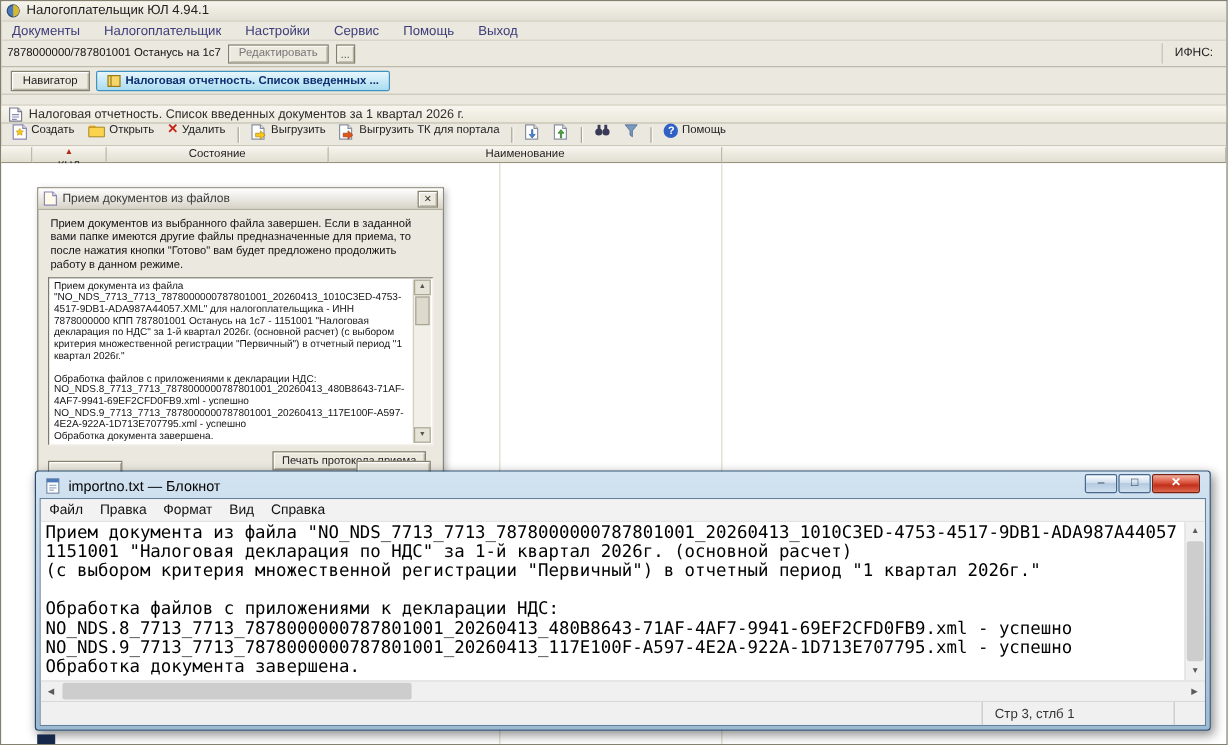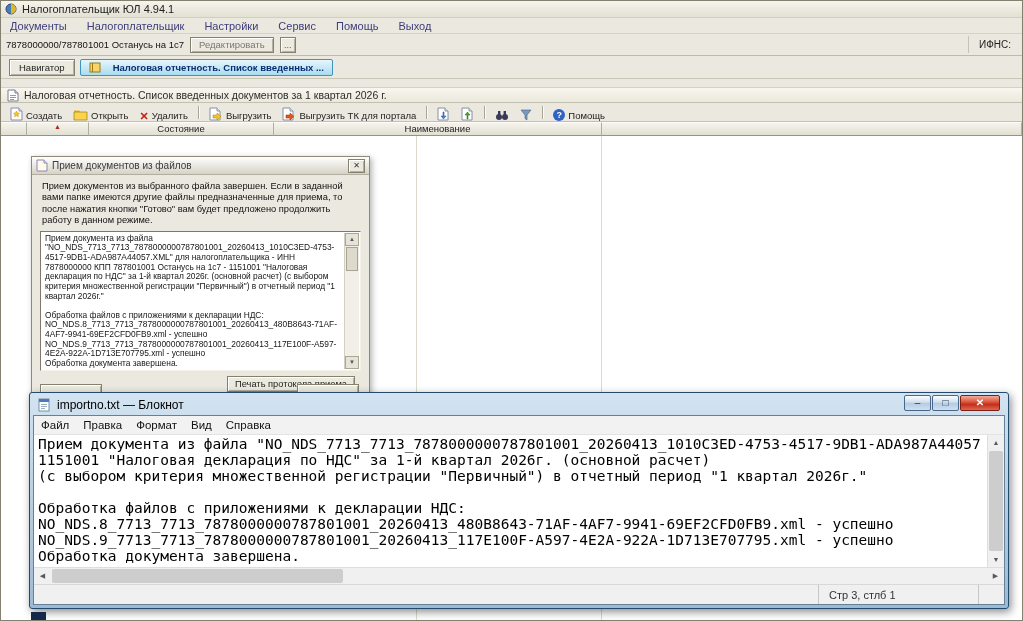--- a/index.html
+++ b/index.html
@@ -20,30 +20,30 @@
   .org-text{ color:#111; }
   .raised{ background:#ece9df; border:1px solid #85816f;
     box-shadow:inset 1px 1px 0 #ffffff, inset -1px -1px 0 #b5b1a2; font-family:inherit; }
   .btn-edit{ height:16px; padding:0 8px; font-size:9.5px; color:#777; }
   .btn-more{ height:16px; width:16px; font-size:9px; color:#555; }
   .org-spacer{ flex:1; }
   .ifns{ font-size:10px; color:#222; border-left:1px solid #c6c2b4; padding:3px 6px 3px 10px; }
   .tabstrip{ height:23px; display:flex; align-items:center; gap:5px; padding:0 8px;
     border-bottom:1px solid #c9c5b7;}
   .btn-nav{ height:17px; padding:0 9px; font-size:9.5px; color:#222; }
-  .active-tab{ height:17px; display:flex; align-items:center; gap:12px; padding:0 8px;
+  .active-tab{ height:17px; display:flex; align-items:center; gap:4px; padding:0 8px;
     background:linear-gradient(#e6f6fc,#a9dcf0); border:1px solid #3f93be; border-radius:2px;
     font-size:9.5px; font-weight:bold; color:#0b2f70;}
   .spacer8{ height:8px; }
   .section-head{ height:16px; display:flex; align-items:center; gap:5px; padding:0 6px;
     background:linear-gradient(#f8f6ef,#ebe8db); border-top:1px solid #d5d1c3; border-bottom:1px solid #c4c0b1;
     font-size:10.5px; color:#2c2c2c;}
   .doc-toolbar{ height:19px; display:flex; align-items:center; gap:3px; padding:0 5px;
     border-bottom:1px solid #c4c0b1;}
-  .tb-btn{ display:flex; align-items:flex-end; gap:3px; height:28px; padding:5px 4px;
+  .tb-btn{ display:flex; align-items:flex-start; gap:3px; height:28px; padding:5px 4px;
     background:transparent; border:none; font-size:9.5px; color:#222; font-family:inherit;}
   .tb-sep{ width:1px; height:13px; background:#a9a595; box-shadow:1px 0 0 #fbfaf4; margin:0 3px;}
   .icon{ display:inline-flex; align-items:center; justify-content:center; }
   .x-glyph{ color:#c62415; font-weight:bold; font-size:11px; line-height:10px; }
   .help-circle{ width:12px; height:12px; border-radius:50%; background:#2f62c4; color:#fff;
     font-size:9px; font-weight:bold; display:inline-flex; align-items:center; justify-content:center;}
   
   .tbl-head{ height:14px; display:flex; font-size:9.5px; color:#222; background:#e9e6db;}
   .tbl-head .cell{ display:flex; align-items:center; gap:3px; padding:0 4px;
     background:linear-gradient(#f5f3ec,#e2dfd2); border-top:1px solid #fdfcf8;

